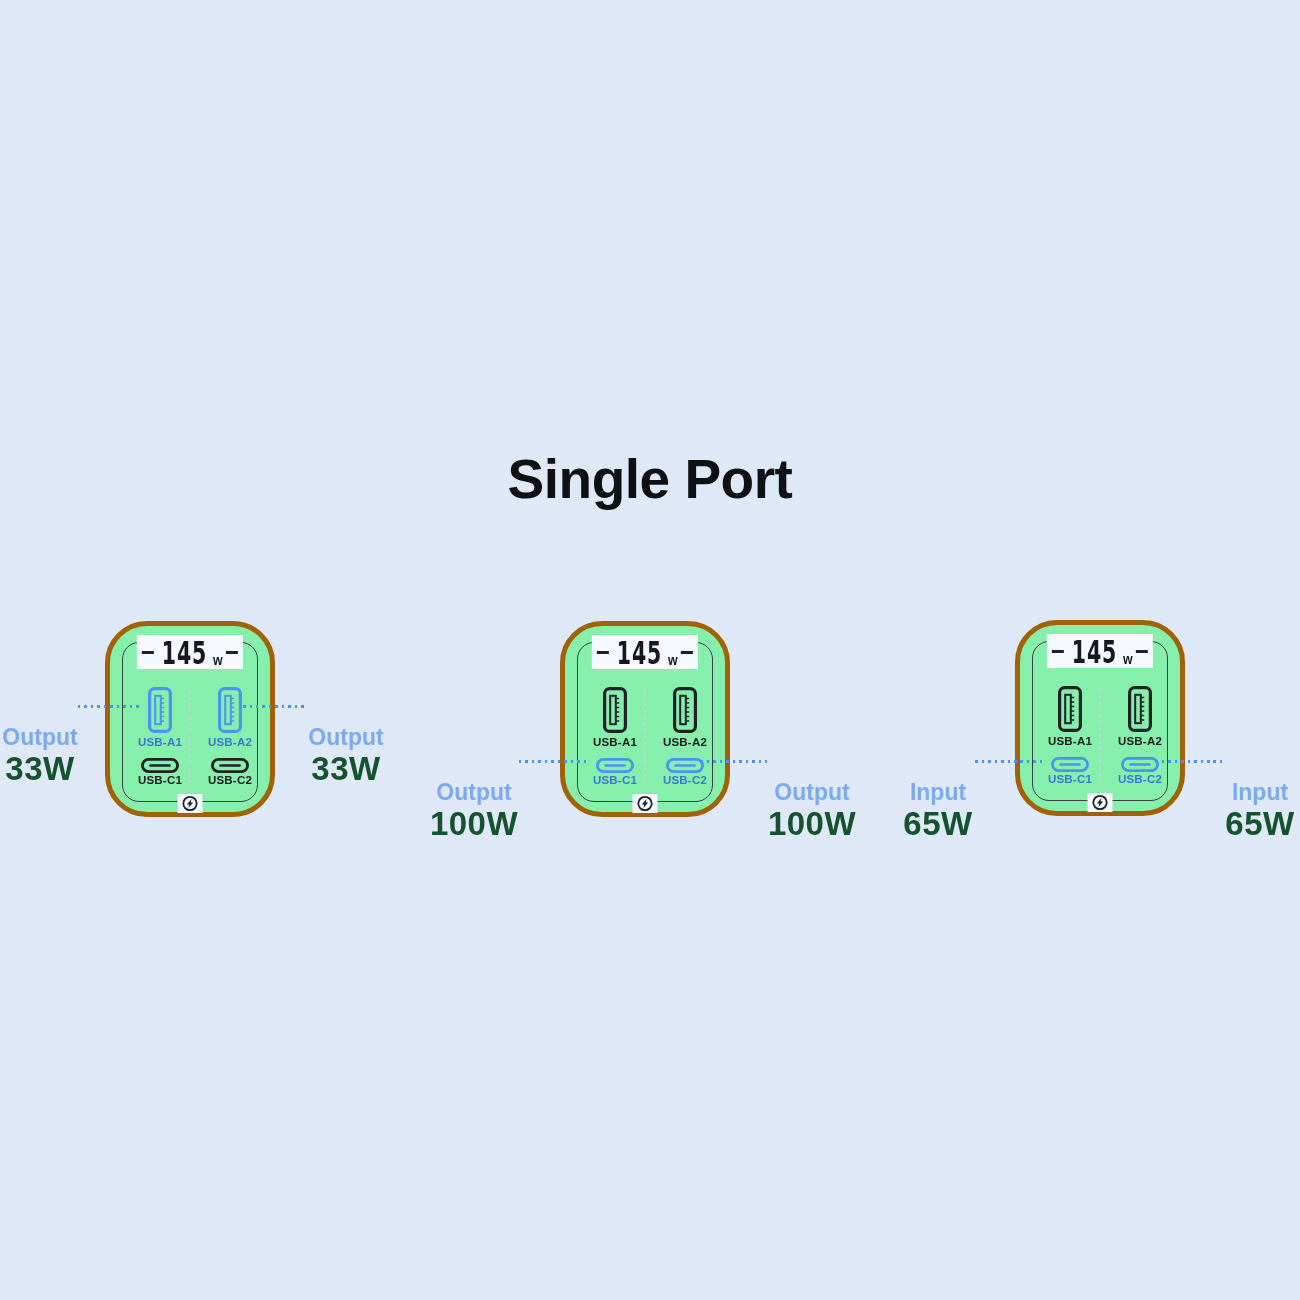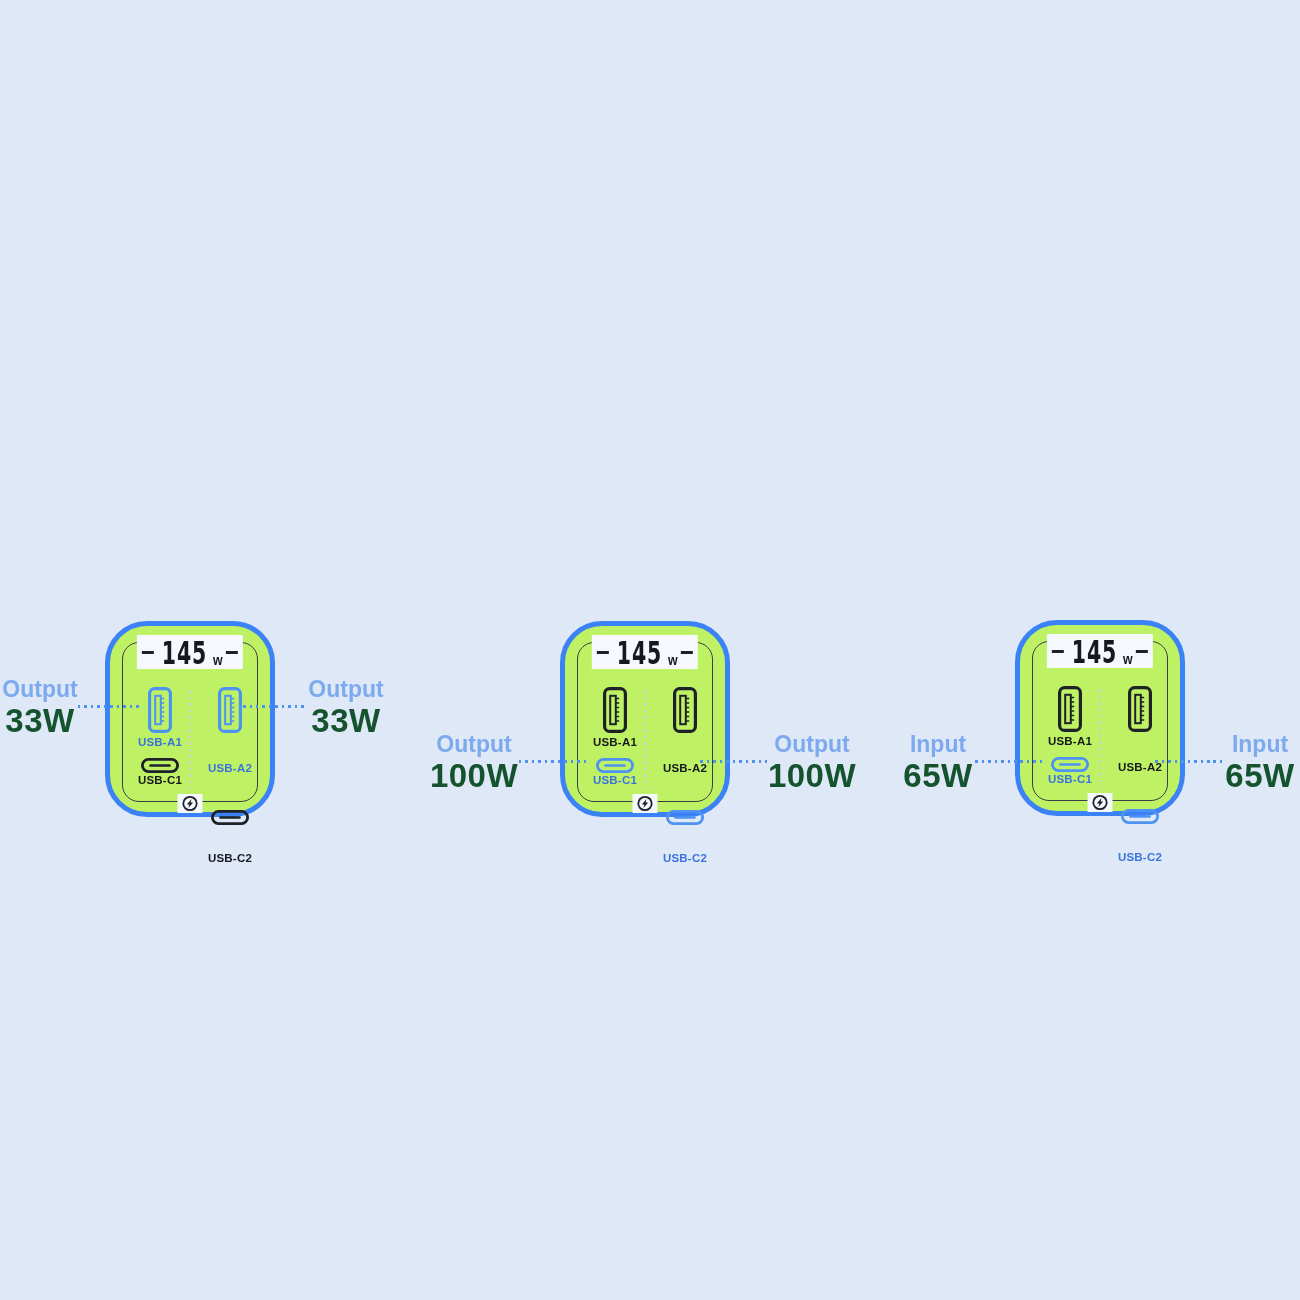--- a/index.html
+++ b/index.html
@@ -8,21 +8,21 @@
     background:#dee8f6;
     font-family:"Liberation Sans", sans-serif;
   }
   .title{
     position:absolute;top:447px;left:0;width:100%;text-align:center;
     font-size:55px;font-weight:800;color:#0e1013;letter-spacing:-0.5px;
   }
   
   .charger{
     position:absolute;width:170px;height:196px;box-sizing:border-box;
-    border:5px solid #3b82f6;border-radius:42px;background:#bef264;
+    border:5px solid #a16207;border-radius:42px;background:#86efac;
   }
   .c1{left:105px;top:621px;}
   .c2{left:560px;top:621px;}
   .c3{left:1015px;top:620px;}
   .inner{
     position:absolute;left:12px;top:16px;width:136px;height:160px;box-sizing:border-box;
     border:1.6px solid #3a3e45;border-radius:17px;
   }
   .watt{
     position:absolute;top:9px;left:50%;transform:translateX(-50%);
@@ -37,35 +37,35 @@
   .watt .unit{
     display:inline-block;font-size:13px;font-weight:700;color:#15181c;
     transform:translateY(8px) scale(0.95,1.1);margin-left:1px;
   }
   .divider{
     position:absolute;left:50%;margin-left:-1px;top:64px;width:2px;height:98px;
     background:repeating-linear-gradient(180deg,#c6cfde 0 2.5px,transparent 2.5px 6.5px);
   }
   .col{position:absolute;top:56px;width:64px;display:flex;flex-direction:column;align-items:center;}
   .col.a{left:18px;}
-  .col.b{left:88px;gap:26px;}
+  .col.b{left:88px;}
   .icon-a{margin-top:5px;color:#1e2228;}
   .icon-c{margin-top:10px;color:#1e2228;}
   .port-label{font-size:11.5px;font-weight:700;color:#17191d;margin-top:3px;letter-spacing:0.2px;white-space:nowrap;}
   .c-label{margin-top:1px;}
   .hl-a .icon-a{color:#4e92f2;}
   .hl-a .lbl-a{color:#3c74de;}
   .hl-c .icon-c{color:#4e92f2;}
   .hl-c .lbl-c{color:#3c74de;}
   .logo-wrap{
     position:absolute;top:168px;left:50%;transform:translateX(-50%);
     background:#f5f8fc;padding:1px 4px;z-index:2;line-height:0;color:#1e2228;
   }
   
-  .annot{position:absolute;transform:translateX(-50%);text-align:center;white-space:nowrap;}
+  .annot{position:absolute;transform:translateX(-50%);text-align:center;white-space:nowrap;margin-top:48px;}
   .annot .mode{font-size:23px;font-weight:700;color:#7da9ee;line-height:26px;}
   .annot .val{font-size:33px;font-weight:700;color:#14532d;line-height:33px;margin-top:2px;letter-spacing:0.5px;}
   .an1{left:40px;top:676px;}
   .an2{left:346px;top:676px;}
   .an3{left:474px;top:731px;}
   .an4{left:812px;top:731px;}
   .an5{left:938px;top:731px;}
   .an6{left:1260px;top:731px;}
   
   .dots{
@@ -77,20 +77,21 @@
   .d3{left:519px;top:760px;width:70px;}
   .d4{left:700px;top:760px;width:68px;}
   .d5{left:975px;top:760px;width:67px;}
   .d6{left:1155px;top:760px;width:67px;}
 </style>
 </head>
 <body>
 
 <div class="stage">
 
+  <div class="title">Single Port</div>
 
   <div class="charger c1 hl-a">
     <div class="inner"></div>
     <div class="watt">
       <span class="dash"></span>
       <span class="digits">145</span>
       <span class="unit">w</span>
       <span class="dash"></span>
     </div>
     <div class="divider"></div>

